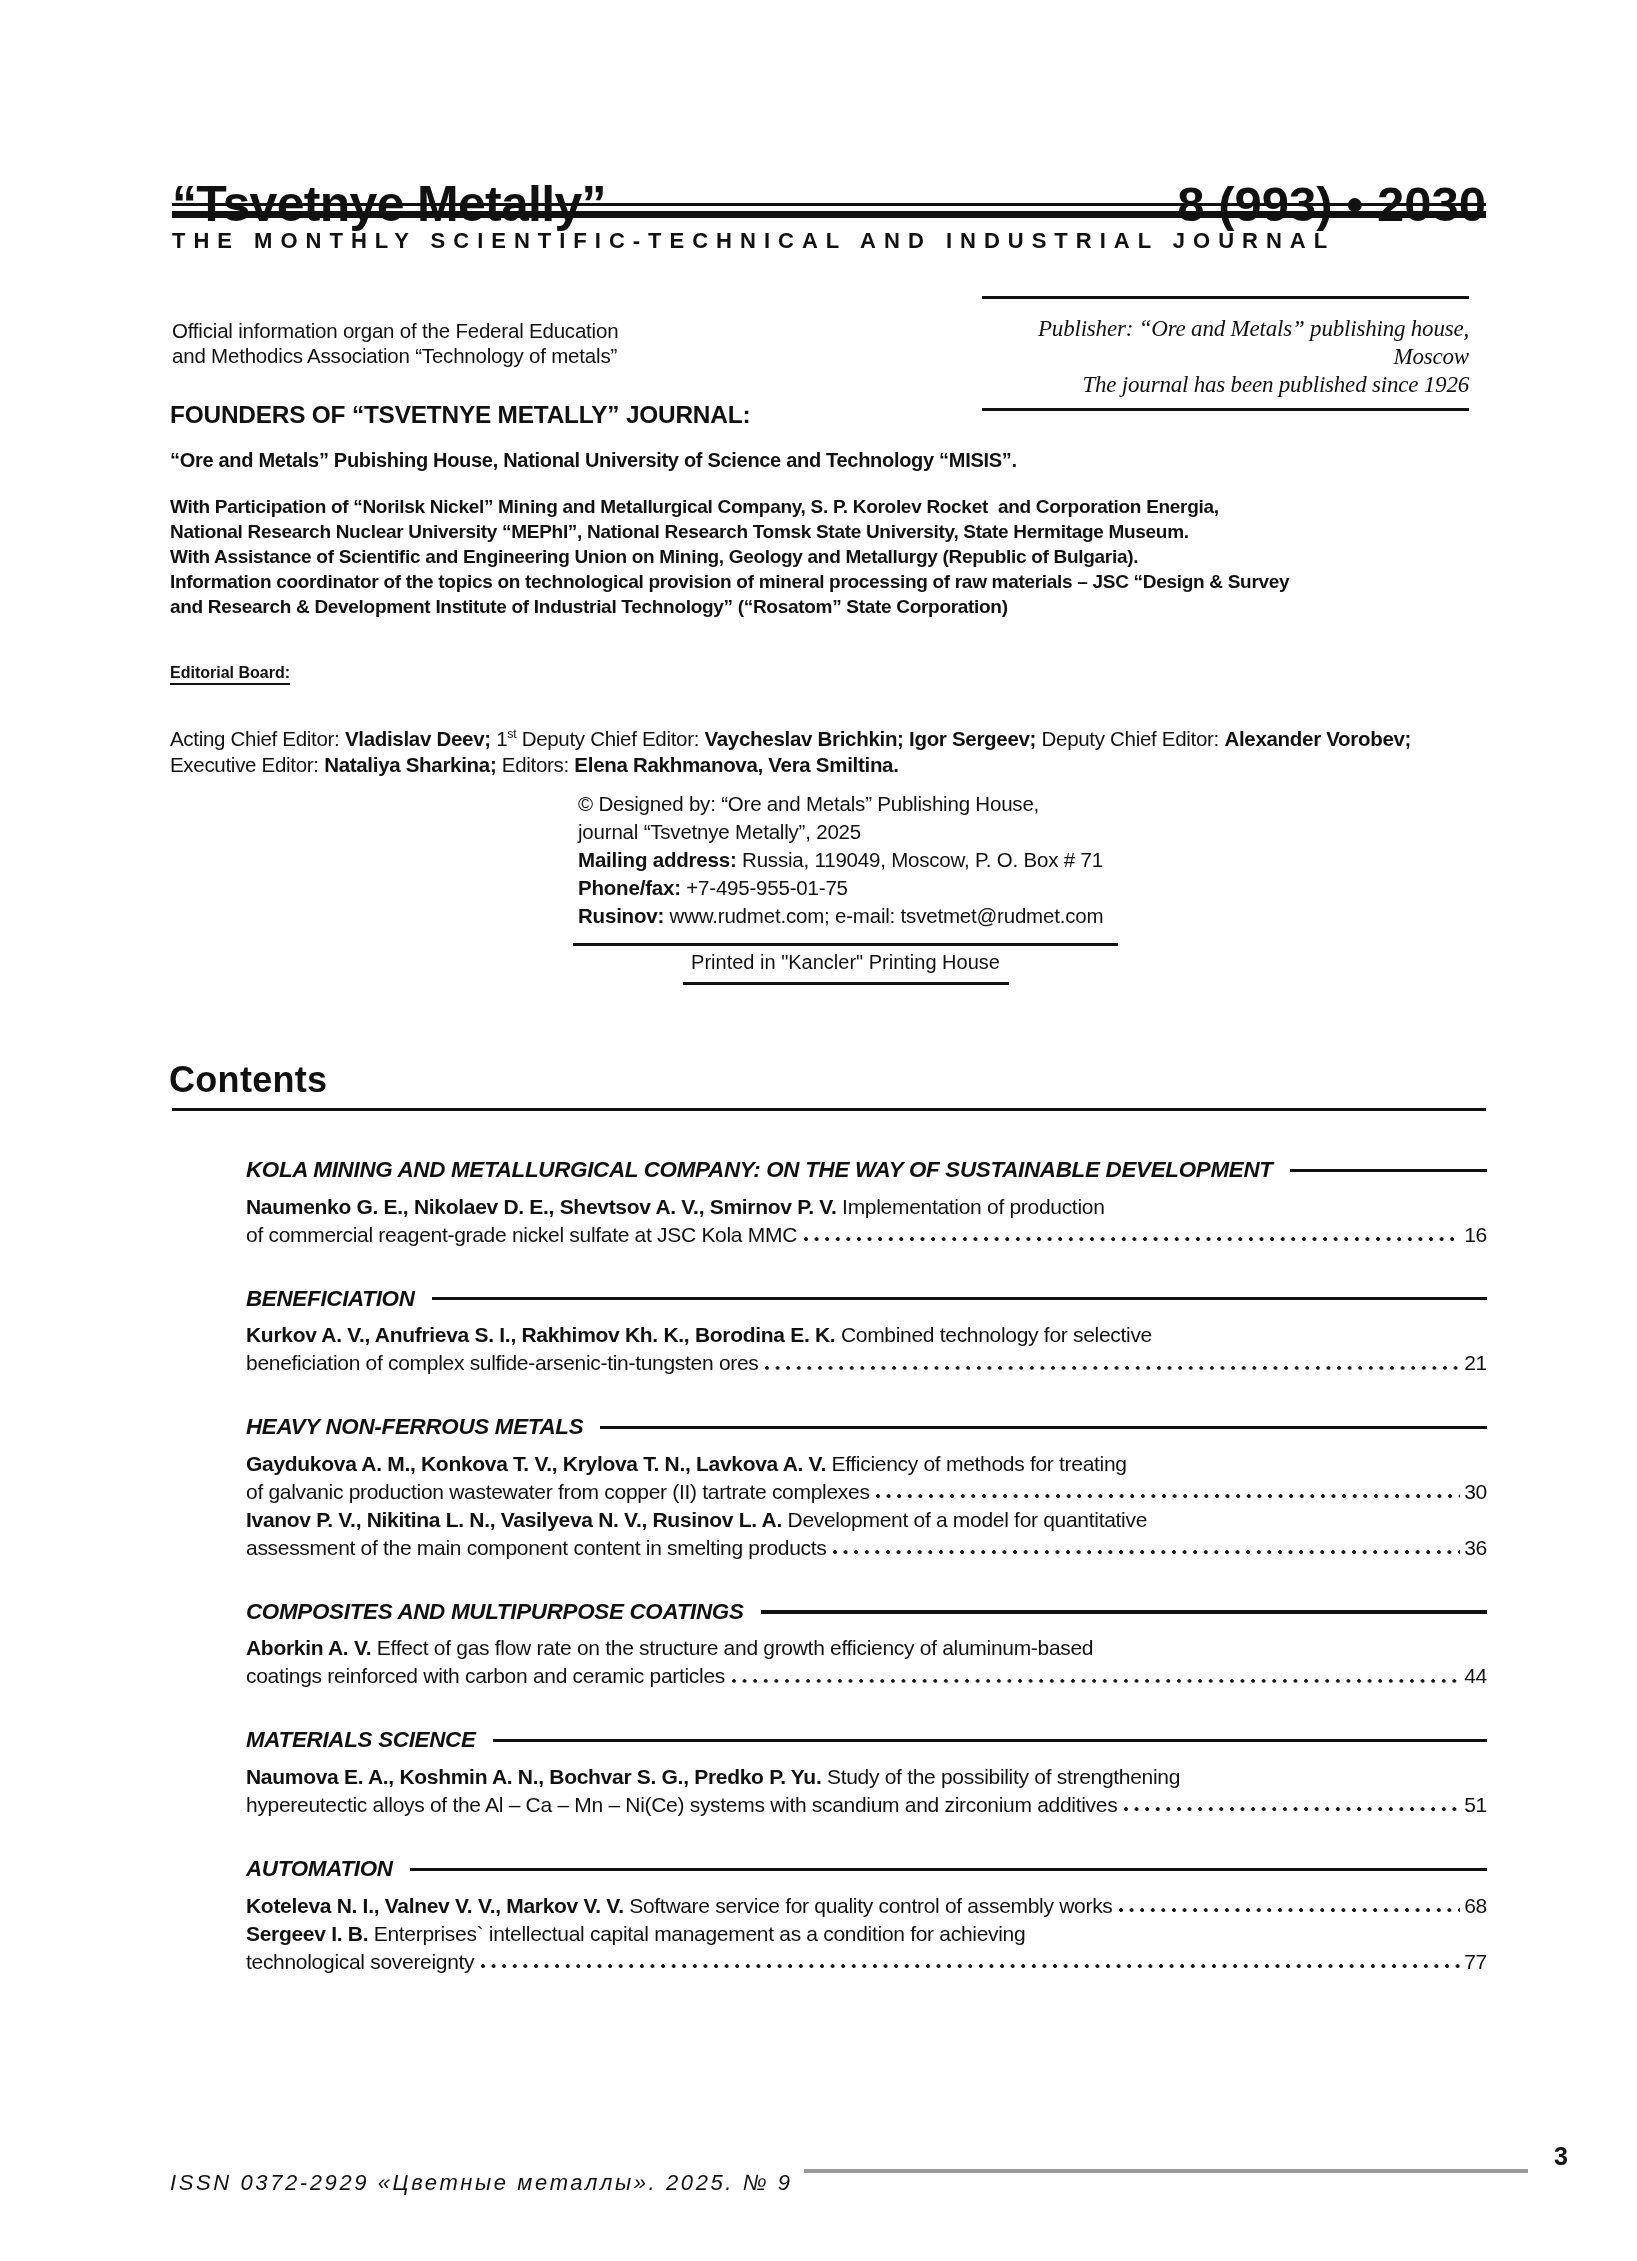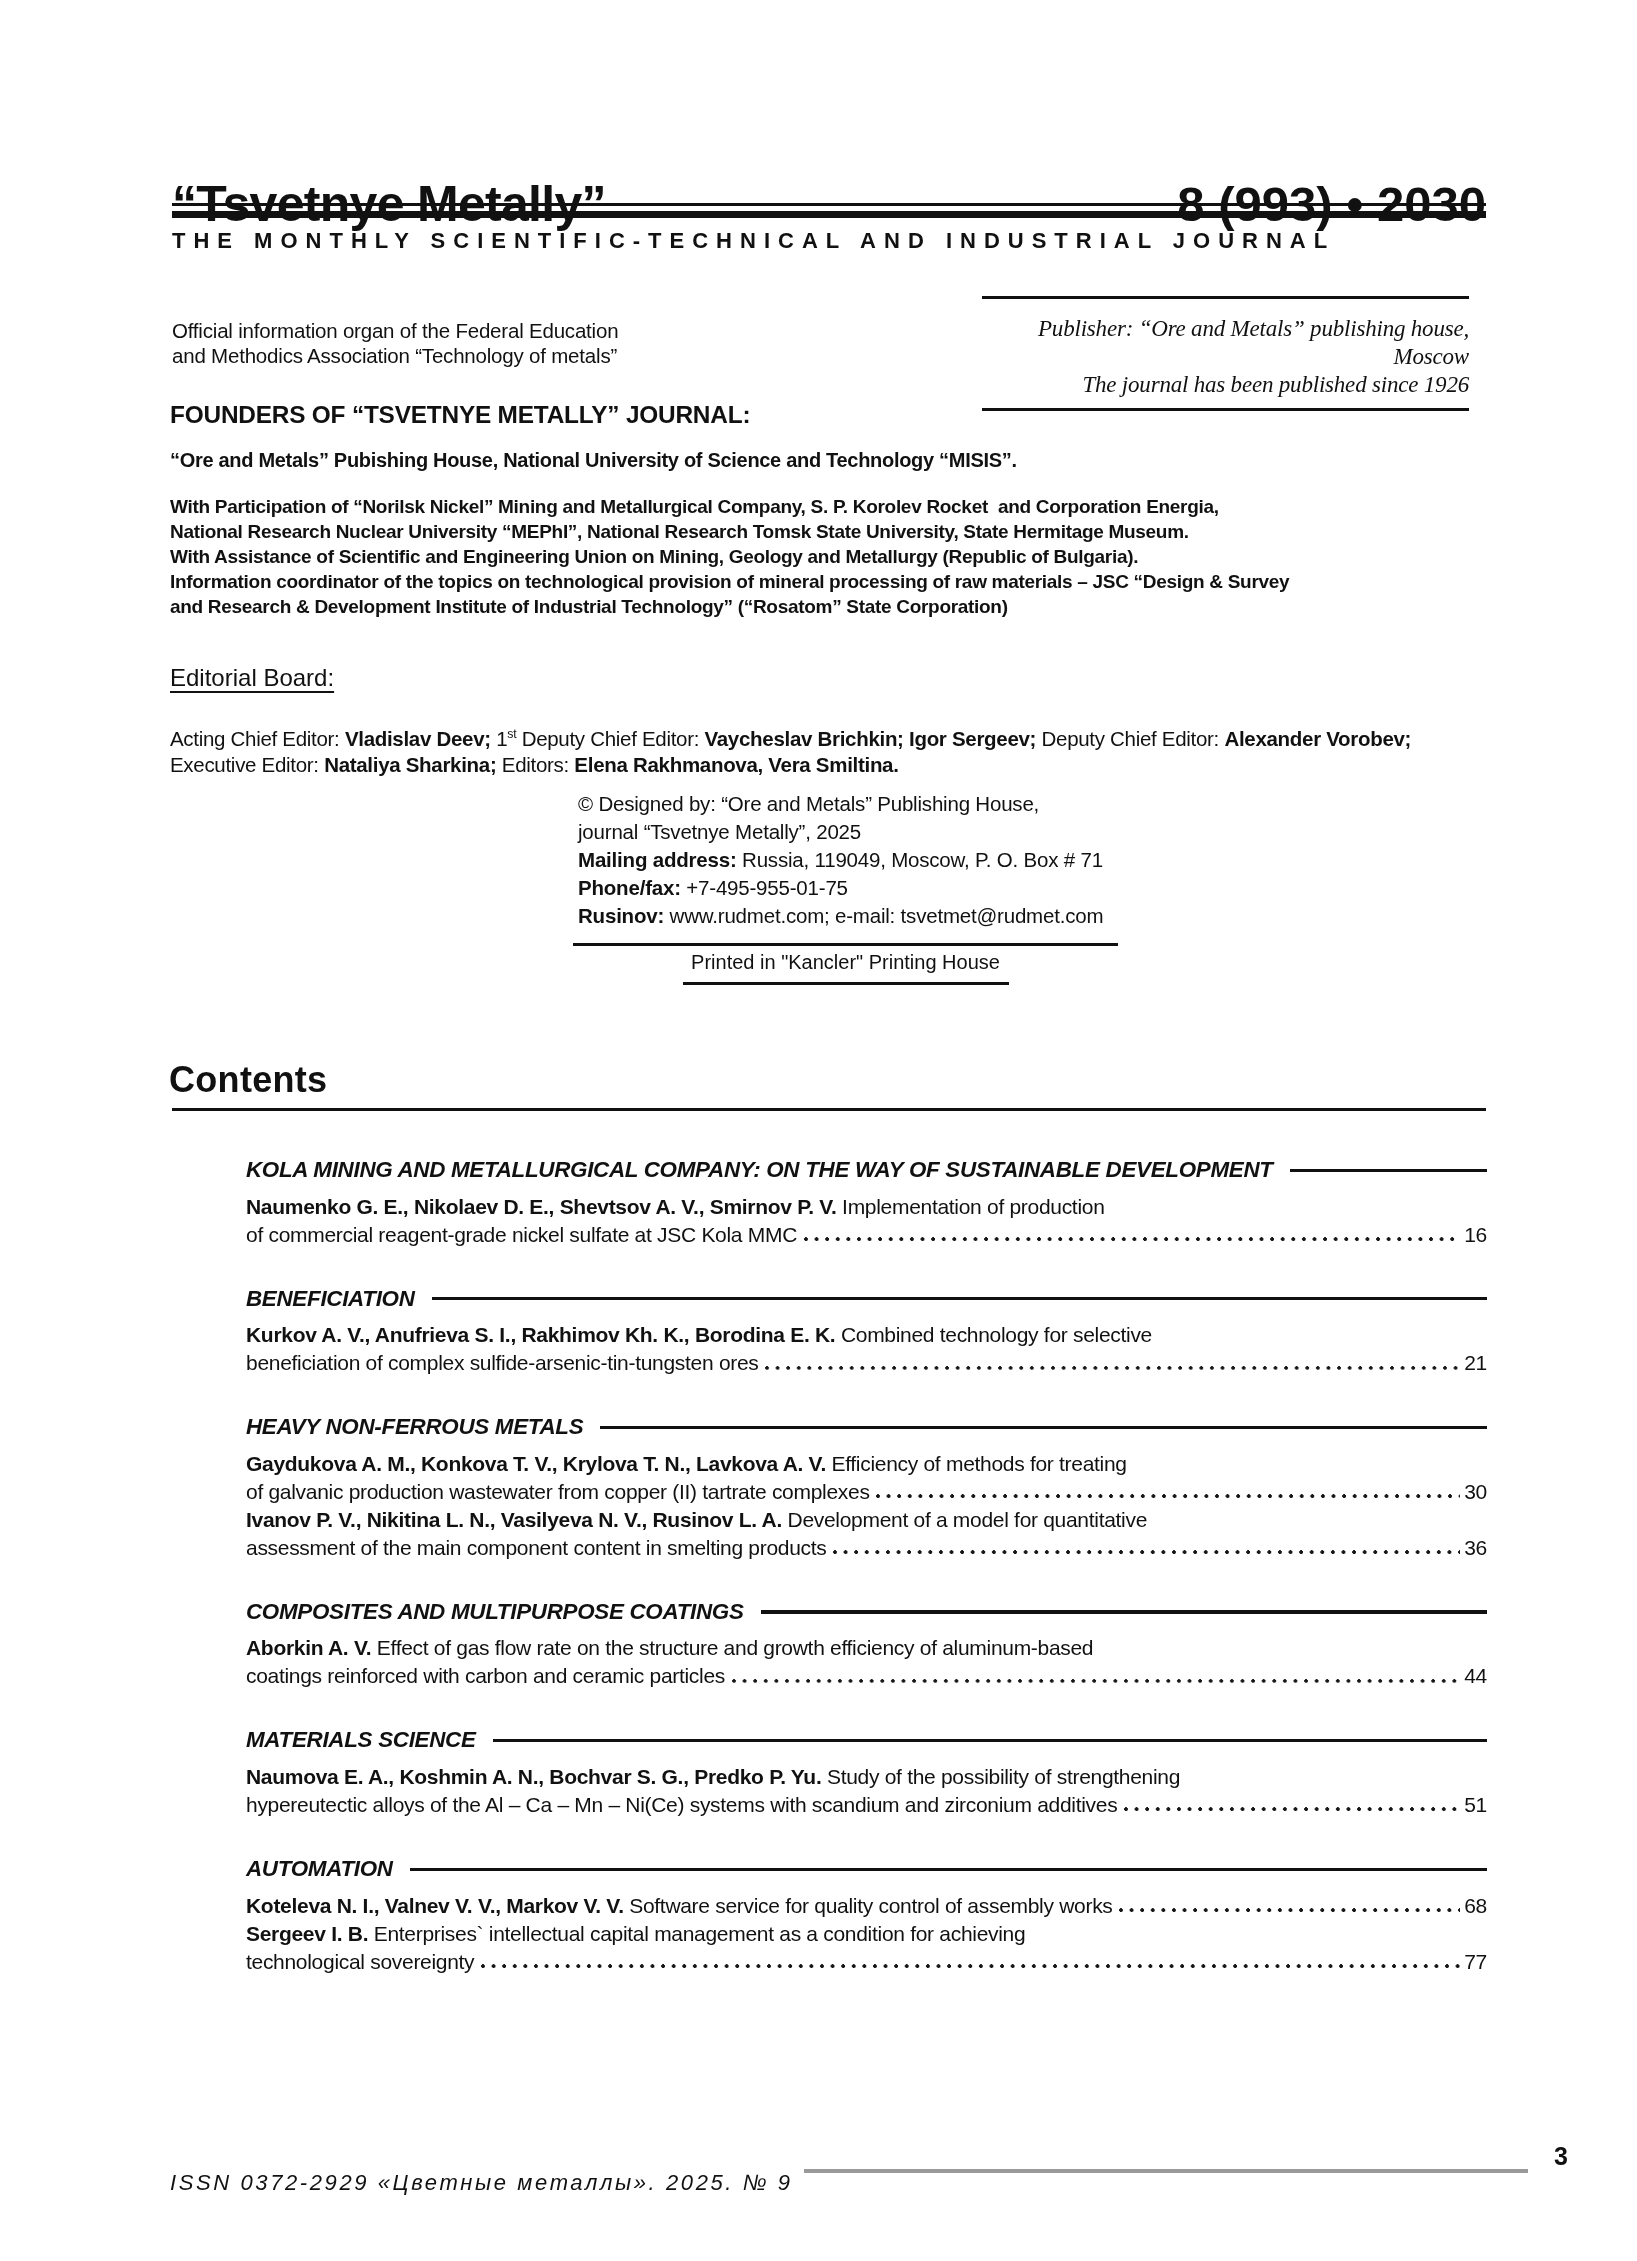--- a/index.html
+++ b/index.html
@@ -20,21 +20,21 @@
     position:absolute;left:982px;width:487px;top:296px;
     border-top:3.3px solid #111;border-bottom:3.3px solid #111;padding:16px 0 9.2px;
     font-family:"Liberation Serif",serif;font-style:italic;font-size:23px;line-height:28px;text-align:right;letter-spacing:-0.2px;
   }
   
   .founders-heading{position:absolute;left:170px;top:401px;font-size:24.4px;font-weight:bold;letter-spacing:-0.2px;}
   .founders-line1{position:absolute;left:170px;top:449px;font-size:20px;font-weight:bold;letter-spacing:-0.3px;white-space:pre;}
   .founders-para{position:absolute;left:170px;top:494px;font-size:19px;font-weight:bold;line-height:25px;letter-spacing:-0.3px;}
   .founders-para div{white-space:pre;}
   
-  .editorial-heading{position:absolute;left:170px;top:664px;font-size:24px;font-weight:normal;
+  .editorial-heading{position:absolute;left:170px;top:664px;font-size:16px;font-weight:bold;
     text-decoration:underline;text-decoration-thickness:2px;text-underline-offset:4.6px;text-align:center;}
   .editorial-text{position:absolute;left:170px;top:700px;width:1314px;font-size:20.5px;line-height:27px;letter-spacing:-0.3px;}
   .seg-b{font-weight:bold;}
   .seg-sup{vertical-align:super;font-size:0.6em;}
   
   .imprint-block{position:absolute;left:578px;top:790px;font-size:20.5px;line-height:28px;letter-spacing:-0.2px;}
   .imprint-block b{letter-spacing:-0.2px;margin-top:37px;}
   .printed-rule-top{position:absolute;left:573px;top:943px;width:545px;height:2.6px;background:#111;}
   .printed-note{position:absolute;left:573px;top:951px;width:545px;text-align:center;font-size:20px;}
   .printed-rule-bottom{position:absolute;left:683px;top:982px;width:326px;height:2.6px;background:#111;}

